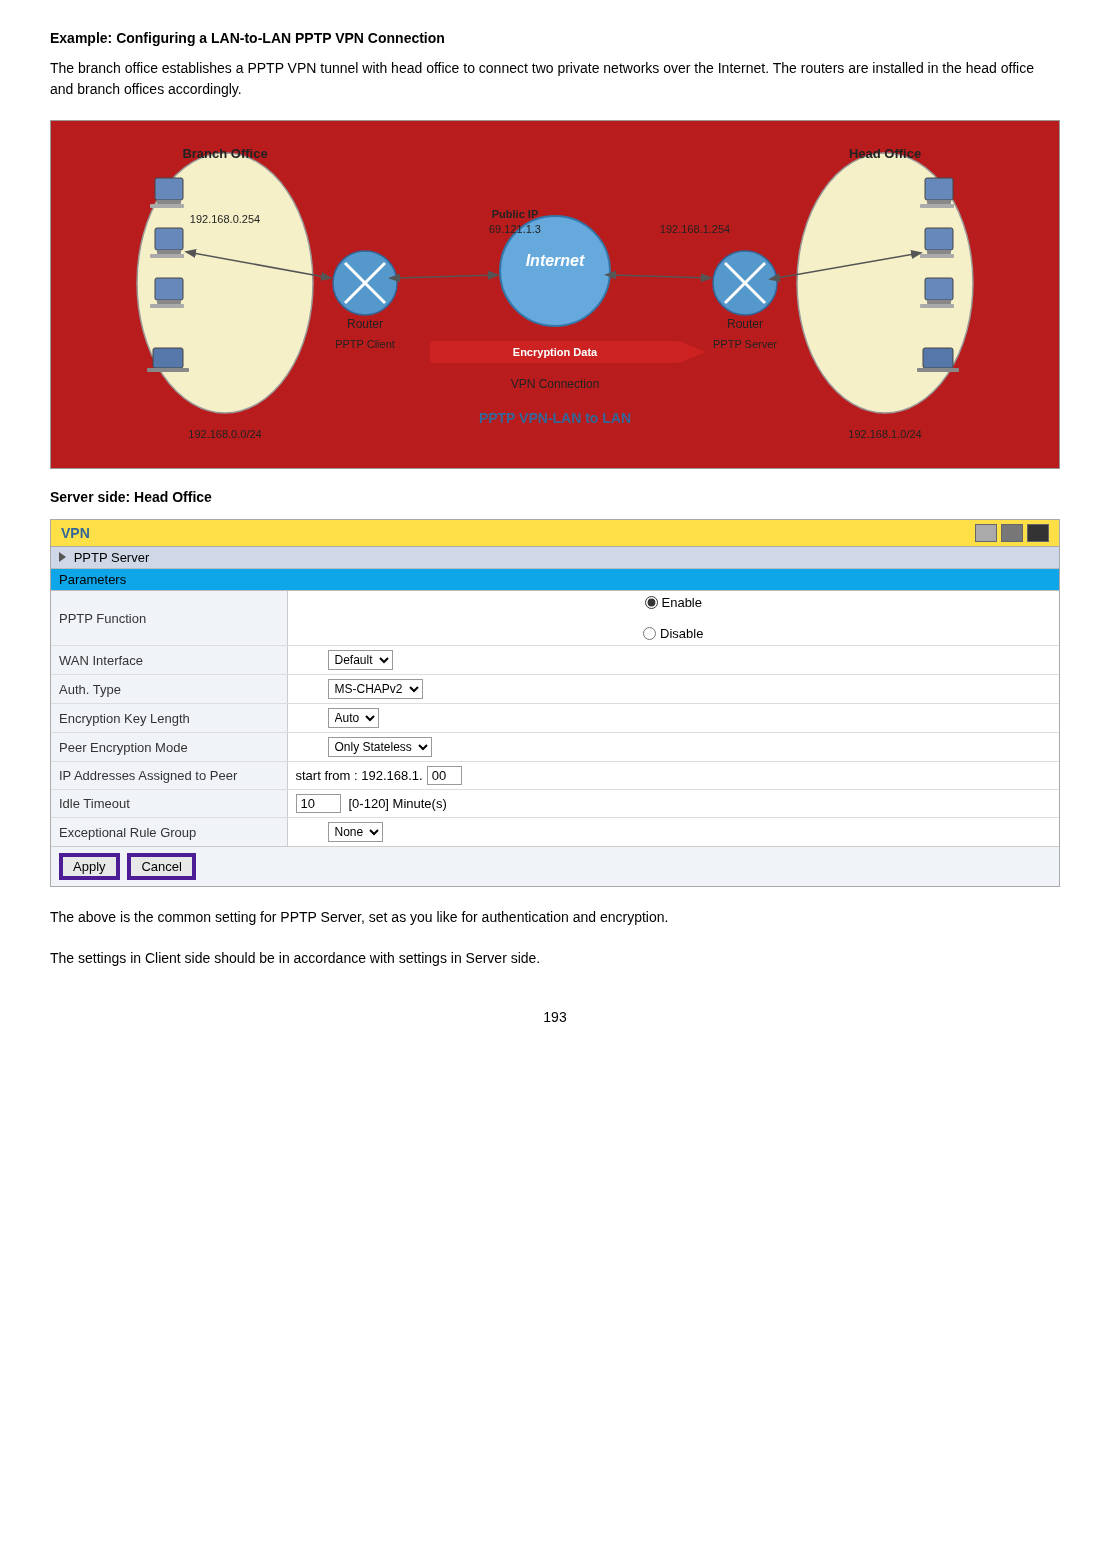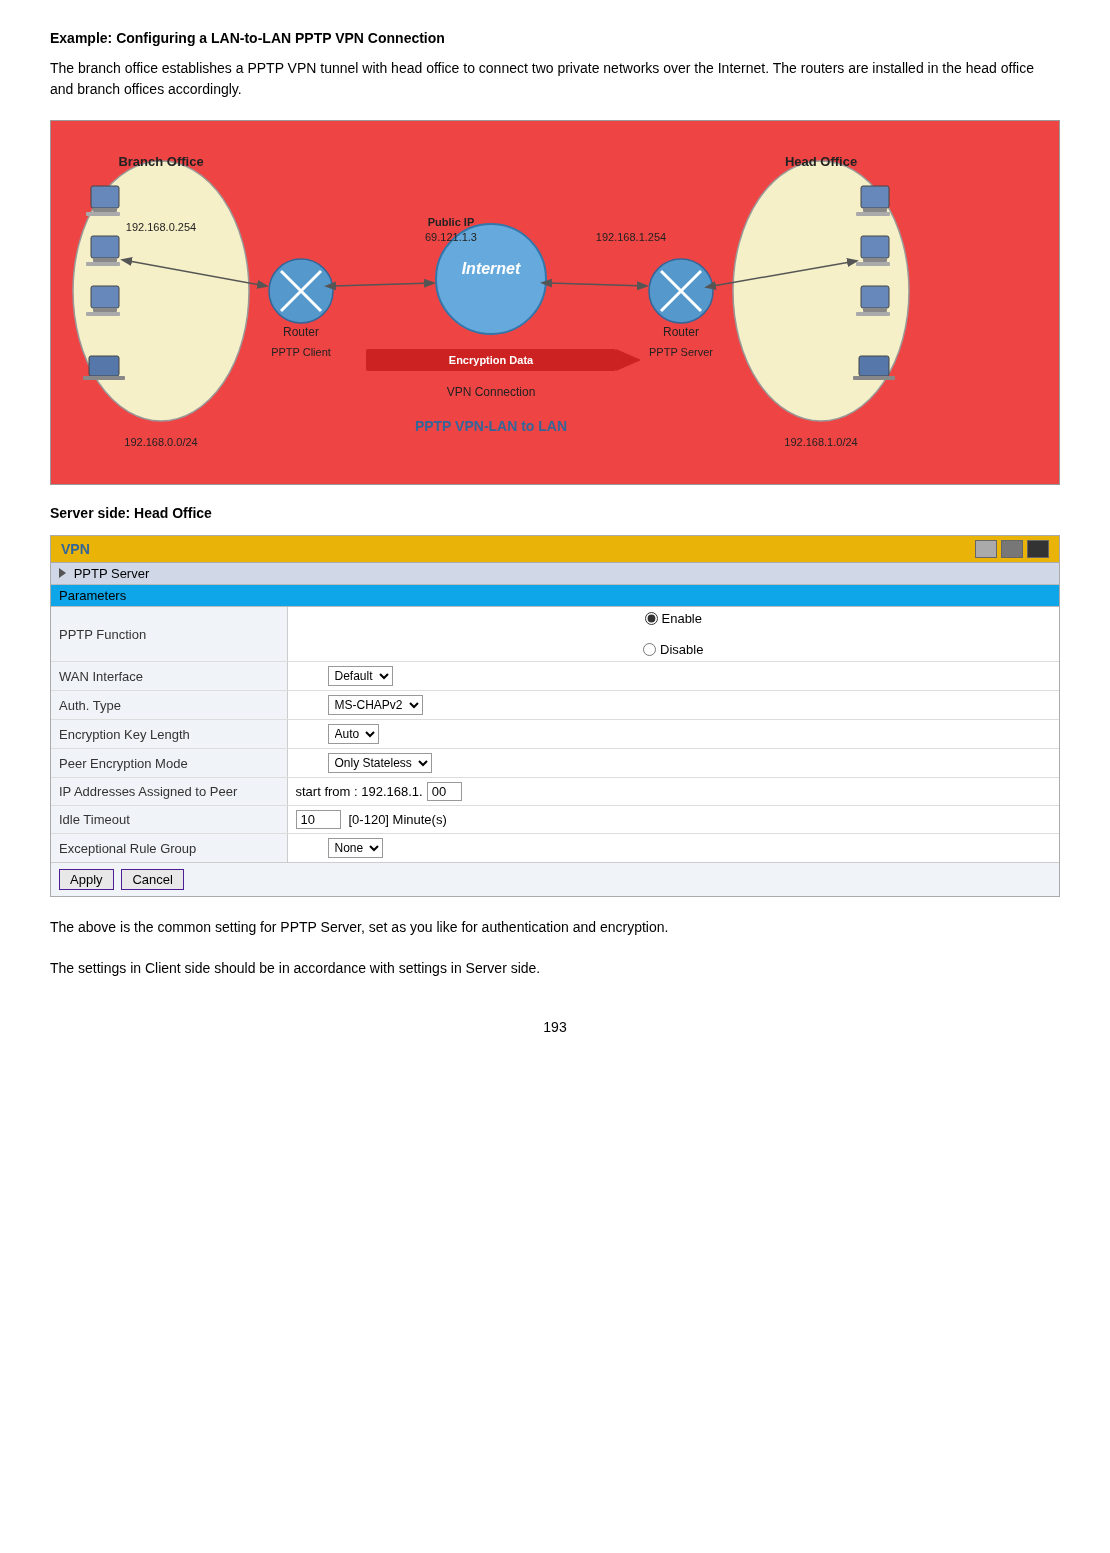--- a/index.html
+++ b/index.html
@@ -20,23 +20,24 @@
     }
 
     .intro-text {
       font-size: 14px;
       line-height: 1.5;
       margin-bottom: 20px;
     }
 
     .diagram-container {
       border: 1px solid #999;
-      padding: 10px;
+      padding: 2px;
       margin-bottom: 20px;
-      background: #ef4444;
+      text-align: center;
+      background: #b91c1c;
     }
 
     
     .diagram-svg {
       width: 860px;
       height: 340px;
     }
 
     .section-title {
       font-weight: bold;
@@ -45,21 +46,21 @@
     }
 
     
     .vpn-panel {
       border: 1px solid #aaa;
       margin-bottom: 20px;
       background: #fff;
     }
 
     .vpn-panel-header {
-      background: #eab308;
+      background: #fde047;
       padding: 4px 10px;
       font-size: 13px;
       display: flex;
       align-items: center;
       justify-content: space-between;
       border-bottom: 1px solid #aaa;
     }
 
     .vpn-panel-header-left {
       display: flex;
@@ -153,21 +154,21 @@
     .ip-assign-row {
       display: flex;
       align-items: center;
       gap: 4px;
       font-size: 13px;
     }
 
     .btn {
       padding: 2px 10px;
       font-size: 13px;
-      border: 1px solid #4c1d95;
+      border: 4px solid #4c1d95;
       background: #e8e8e8;
       cursor: pointer;
       margin-right: 4px;
     }
 
     .button-row {
       padding: 6px 8px;
       background: #f0f4f8;
       border-top: 1px solid #ccc;
     }

